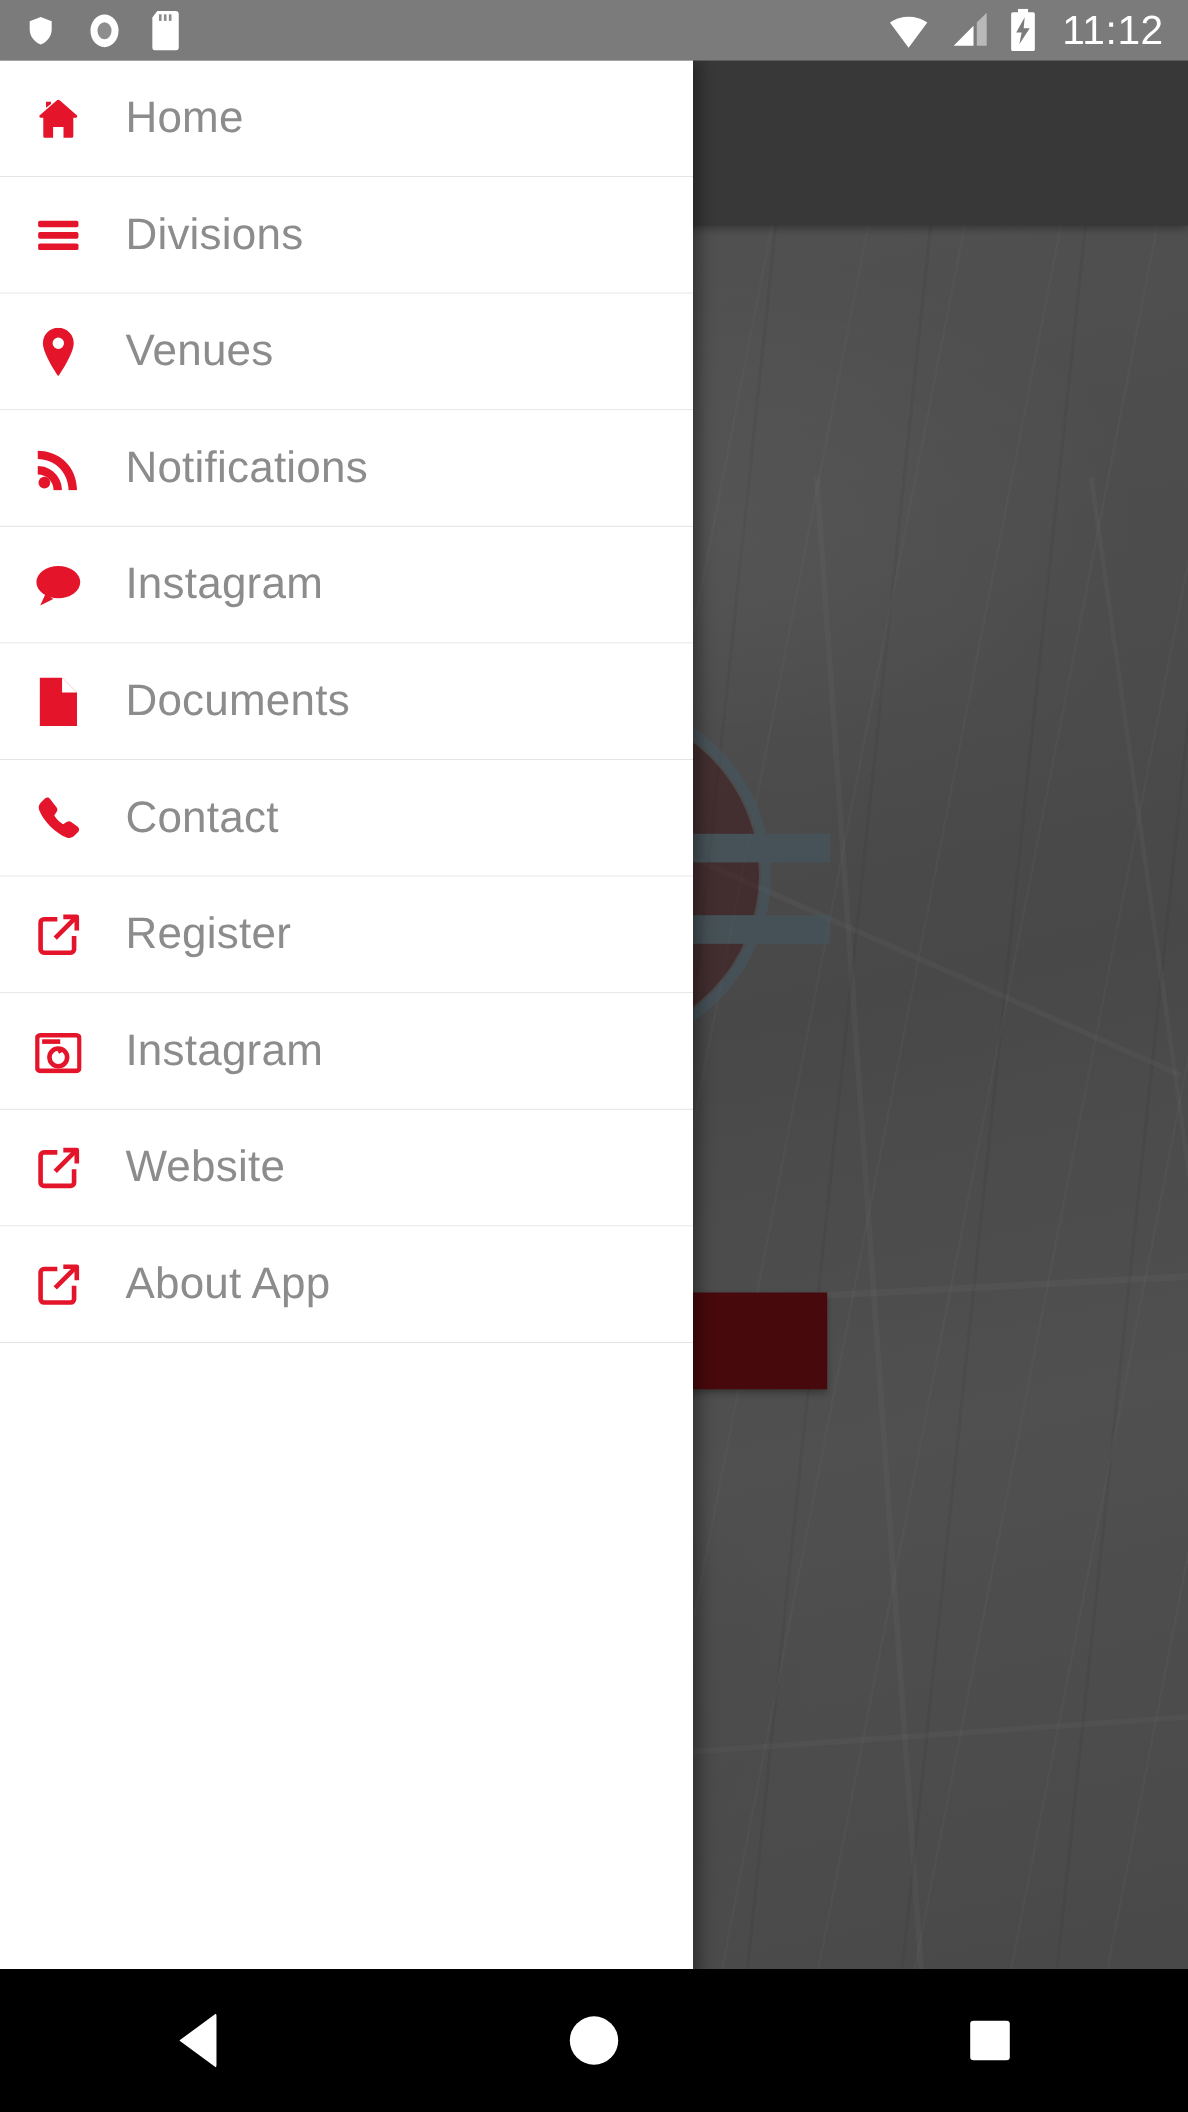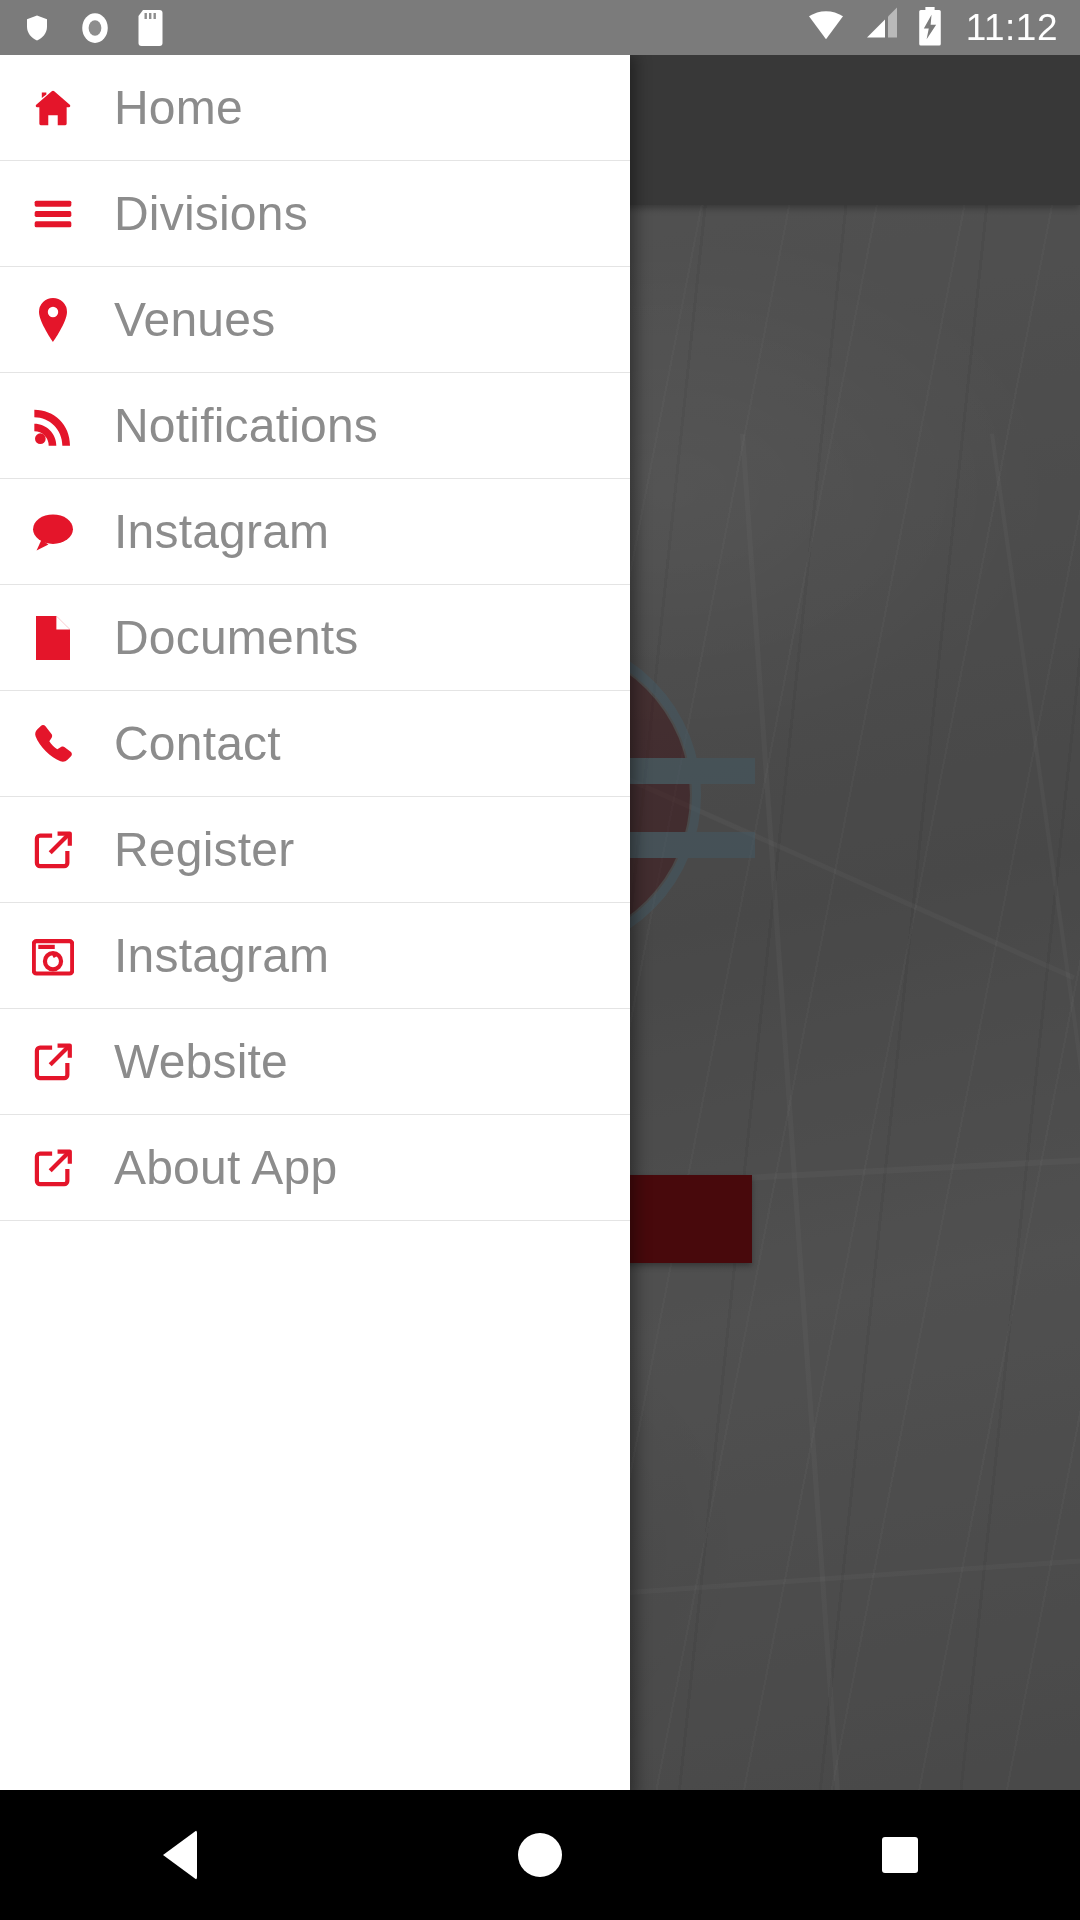--- a/index.html
+++ b/index.html
@@ -109,21 +109,21 @@
   
   .scrim{ position:absolute; inset:0; background:rgba(0,0,0,0.42); }
 
   
   .statusbar{
     position:absolute; left:0; top:0; width:1080px; height:55px;
     background:#7b7b7b; display:flex; align-items:center;
     padding:0 22px; z-index:40;
   }
   .sb-left{ display:flex; align-items:center; gap:26px; }
-  .sb-right{ margin-left:auto; display:flex; align-items:flex-start; gap:17px; }
+  .sb-right{ margin-left:auto; display:flex; align-items:center; gap:17px; }
   .sb-time{ color:#fff; font-size:37px; font-weight:400; letter-spacing:0.5px; margin-left:6px; }
 
   
   .drawer{
     position:absolute; left:0; top:55px; width:630px; height:1745px;
     background:#fff; z-index:30;
     box-shadow:6px 0 14px rgba(0,0,0,0.38);
   }
   .menu{ list-style:none; }
   .menu-item{
@@ -131,21 +131,21 @@
     padding-left:30px; border-bottom:1px solid #e4e4e4; cursor:pointer;
     background:#fff;
   }
   .menu-icon{
     width:46px; min-width:46px; height:46px;
     display:flex; align-items:center; justify-content:center;
     color:#e4152a;
   }
   .menu-icon svg{ display:block; }
   .menu-label{
-    margin-left:38px; font-size:48px; color:#8c8c8c; font-weight:400;
+    margin-left:38px; font-size:40px; color:#8c8c8c; font-weight:400;
     letter-spacing:0.2px; white-space:nowrap;
   }
 
   
   .navbar{
     position:absolute; left:0; bottom:0; width:1080px; height:130px;
     background:#000; display:flex; align-items:center; z-index:50;
   }
   .nav-btn{ flex:1; display:flex; align-items:center; justify-content:center; cursor:pointer; }
   .nav-back{

